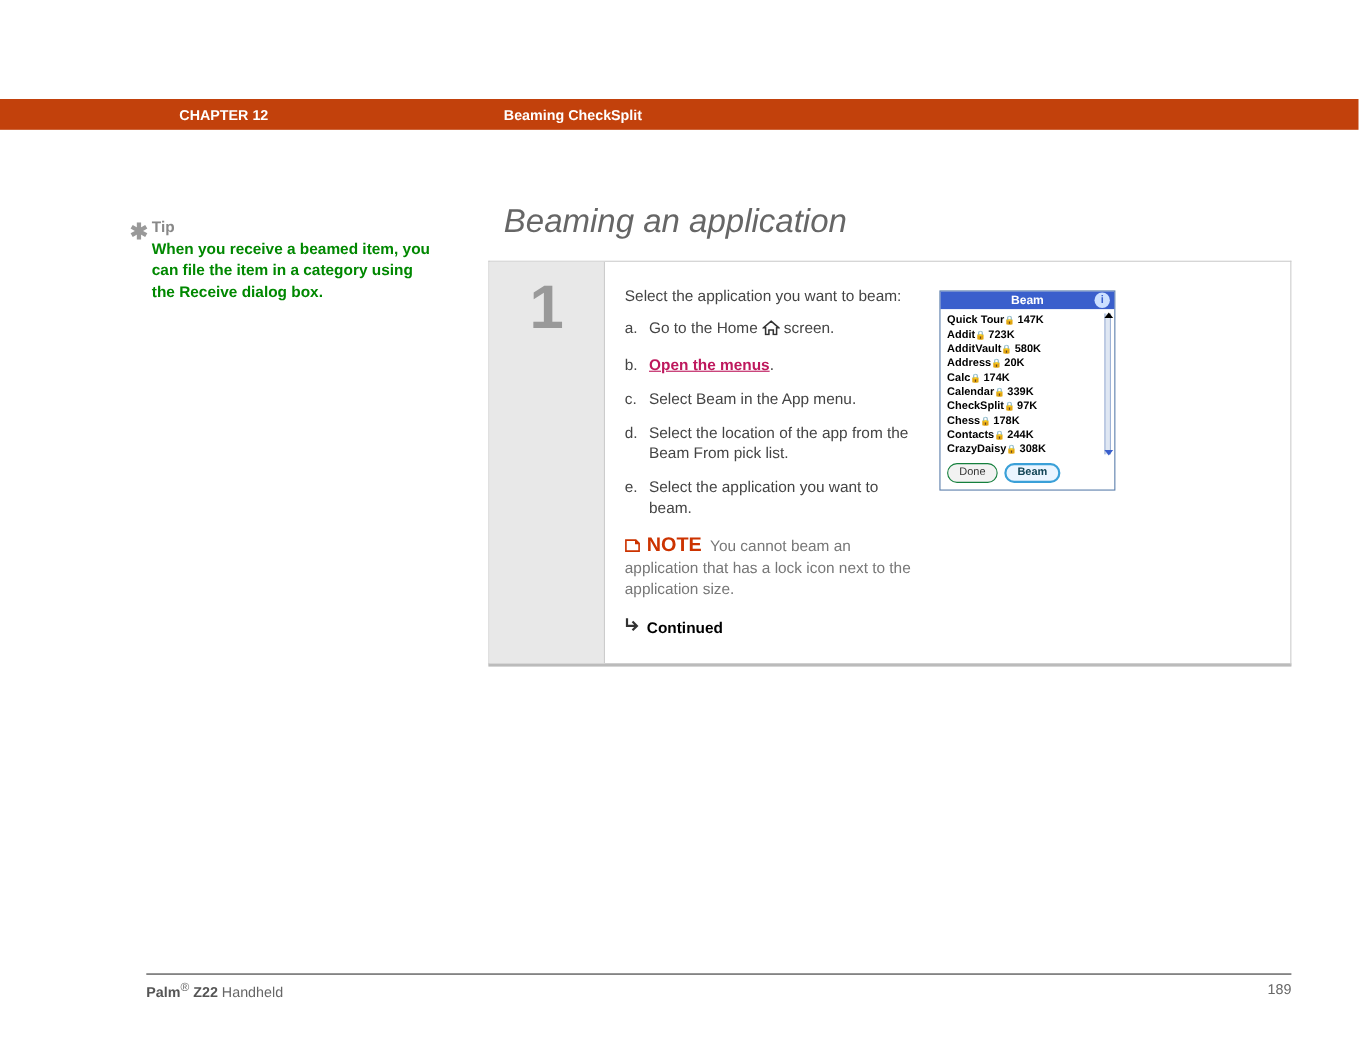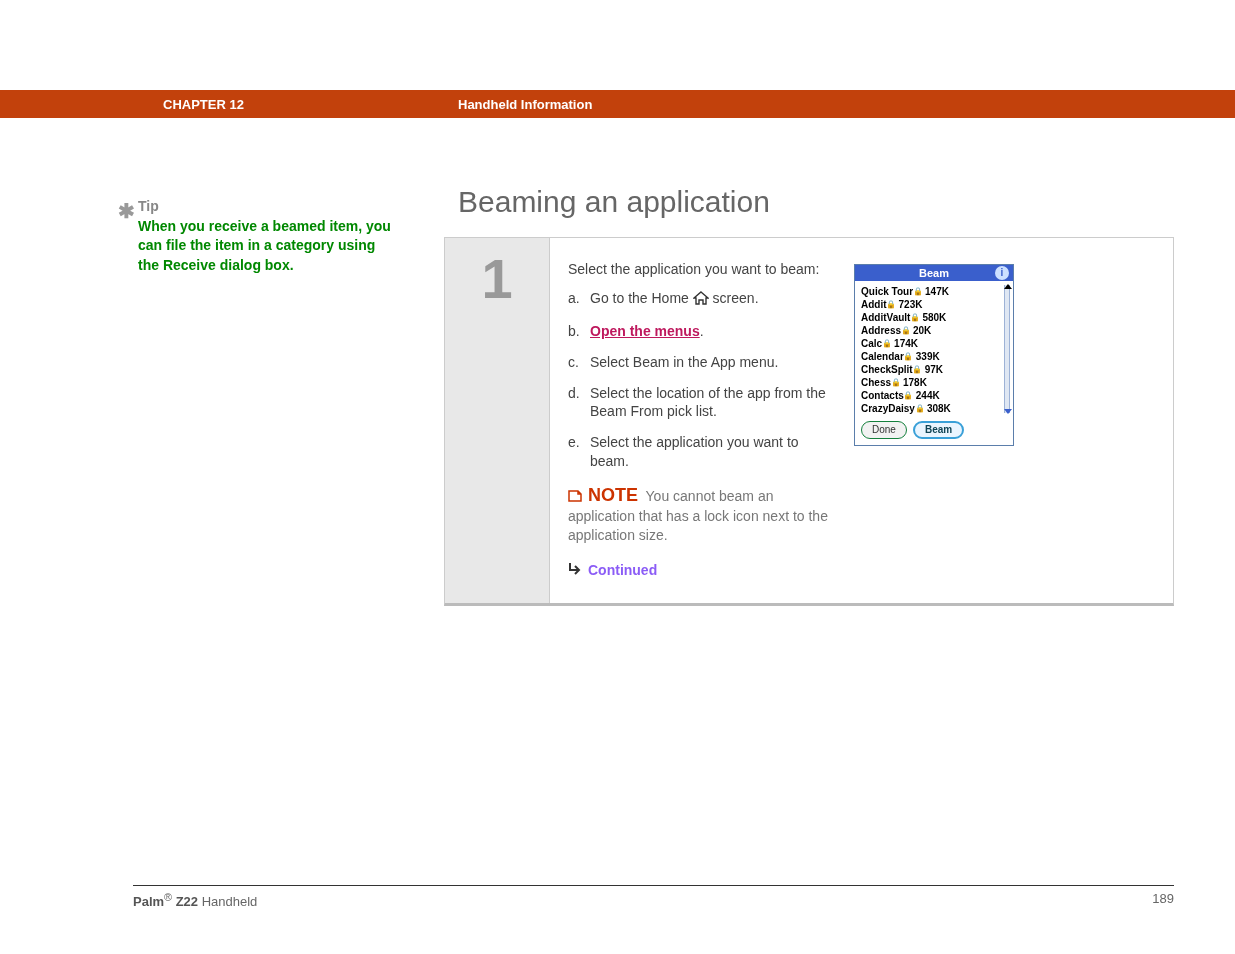--- a/index.html
+++ b/index.html
@@ -45,20 +45,21 @@
   }
   .tip-label { color:#888; font-weight:bold; font-size:14px; }
   .tip-text { color:#008800; font-weight:bold; font-size:14px; }
   .section-title {
     position:absolute;
     left:458px;
     top:10px;
     font-size:30px;
     color:#666;
     font-weight:normal;
+    font-style:italic;
   }
   .step-card {
     position:absolute;
     left:444px;
     top:62px;
     width:730px;
     border:1px solid #ccc;
     border-bottom:3px solid #bbb;
     background:#fff;
     display:flex;
@@ -90,21 +91,21 @@
   .sub-text { flex:1; }
   .link { text-decoration:underline; font-weight:bold; color:#be185d; }
   .home-icon {
     display:inline-block;
     vertical-align:-2px;
   }
   .note-line { margin-top:4px; }
   .note-icon { color:#cc3300; font-size:14px; font-weight:bold; margin-right:2px; }
   .note-label { color:#cc3300; font-weight:bold; font-size:18px; margin-right:4px; }
   .note-text { color:#777; font-size:14px; }
-  .continued { margin-top:14px; font-weight:bold; color:#8b5cf6; font-size:14px; display:flex; align-items:center; }
+  .continued { margin-top:14px; font-weight:bold; color:#000000; font-size:14px; display:flex; align-items:center; }
   .continued-arrow { color:#333; margin-right:4px; font-size:16px; }
 
   .screenshot-col { margin-left:26px; padding-top:4px; }
 
   .palm-screen {
     width:160px;
     border:1px solid #5b7eab;
     font-family: Verdana, sans-serif;
     font-size:10px;
     background:#fff;
@@ -201,21 +202,21 @@
     color:#666;
   }
   .footer .brand { }
   .footer .brand b { color:#555; }
 </style>
 </head>
 <body>
 
 <div class="header-bar">
   <span class="header-chapter">CHAPTER 12</span>
-  <span class="header-title">Handheld Information</span>
+  <span class="header-title">Beaming CheckSplit</span>
 </div>
 
 <div class="page-body">
 
   <div class="tip-block">
     <span class="tip-asterisk">✱</span>
     <span class="tip-label">Tip</span><br>
     <span class="tip-text">When you receive a beamed item, you can file the item in a category using the Receive dialog box.</span>
   </div>
 

